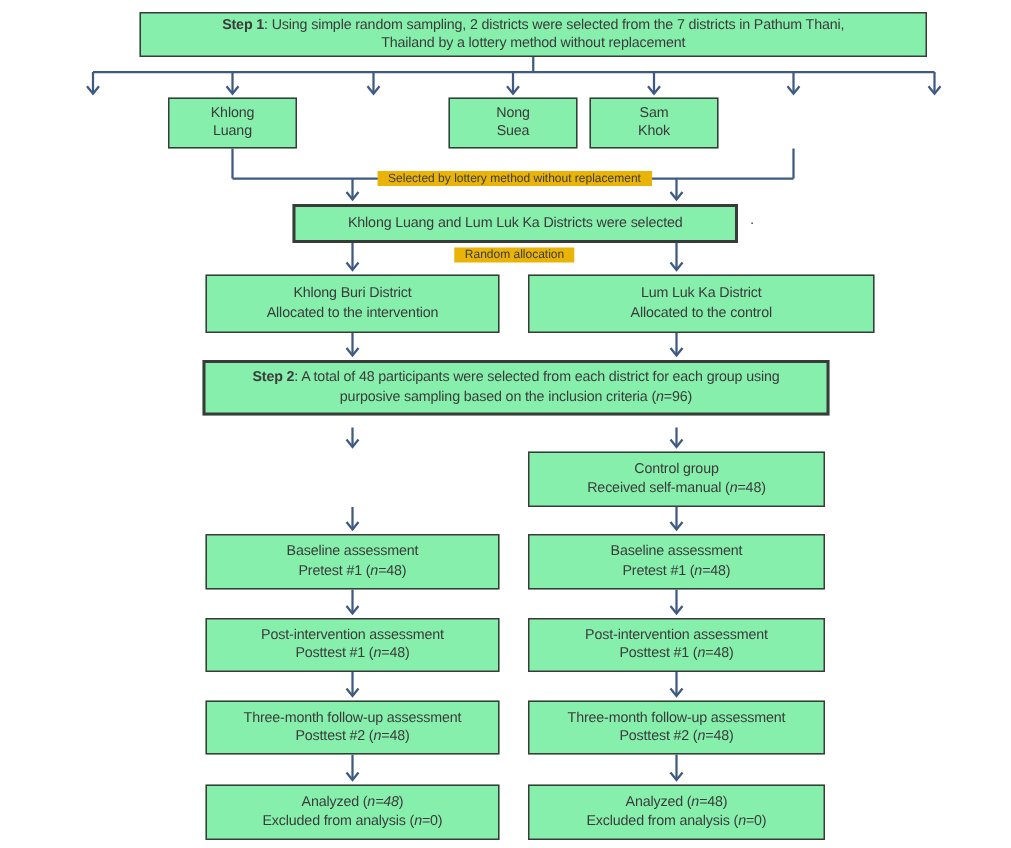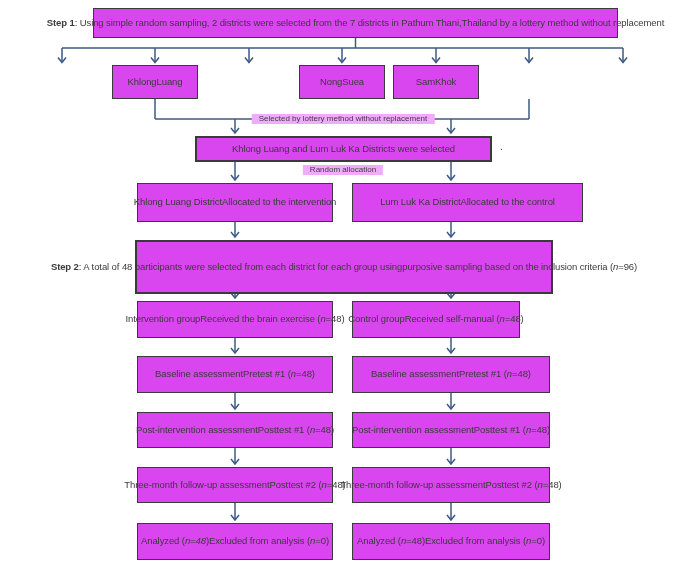--- a/index.html
+++ b/index.html
@@ -1,32 +1,32 @@
 <!DOCTYPE html>
 <html style="--arrow: #3E5A82; --border: #3A3A3A; --text: #3B3B3B; --bg: #FFFFFF;"><head>
 <meta charset="utf-8">
 <style>
   html,body{margin:0;padding:0;background:#fff;}
   .canvas{
     position:relative;width:674px;height:565px;background:var(--bg,#fff);
     font-family:"Liberation Sans",sans-serif;color:var(--text,#3b3b3b);overflow:hidden;
   }
   .box{
-    position:absolute;box-sizing:border-box;background:#d946ef;
+    position:absolute;box-sizing:border-box;background:#86efac;
     border:1.5px solid var(--border,#3a3a3a);
-    display:flex;flex-direction:row;justify-content:center;align-items:center;
+    display:flex;flex-direction:column;justify-content:center;align-items:center;
     text-align:center;font-size:9.5px;line-height:12.5px;letter-spacing:-0.1px;
   }
   .box div{white-space:nowrap;}
   .box .b{font-weight:bold;}
   .box .i{font-style:italic;}
   .thick{border-width:2px;}
   .lbl{
     position:absolute;transform:translate(-50%,-50%);
-    font-size:8px;line-height:10px;background:#f0abfc;padding:0 7px;
+    font-size:8px;line-height:10px;background:#eab308;padding:0 7px;
     white-space:nowrap;color:var(--text,#3b3b3b);z-index:2;
   }
   .period{position:absolute;font-size:10px;color:var(--text,#3b3b3b);}
   svg.connectors{position:absolute;left:0;top:0;z-index:1;}
   svg.connectors path{stroke:var(--arrow,#3E5A82);stroke-width:1.5;fill:none;}
   .box{z-index:2;}
 </style>
 </head>
 <body>
 
@@ -125,38 +125,34 @@
   <div class="lbl" style="left:343px;top:119px">Selected by lottery method without replacement</div>
 
   <div class="box thick" style="left:195px;top:136px;width:297px;height:26px">
       <div><span>Khlong Luang and Lum Luk Ka Districts were selected</span></div>
     </div>
   <div class="period" style="left:500px;top:141px">.</div>
 
   <div class="lbl" style="left:343px;top:170px">Random allocation</div>
 
   <div class="box" style="left:137px;top:183px;width:196px;height:39px">
-      <div><span>Khlong Luang District</span></div>
+      <div><span>Khlong Buri District</span></div>
       <div><span>Allocated to the intervention</span></div>
     </div>
   <div class="box" style="left:352px;top:183px;width:231px;height:39px">
       <div><span>Lum Luk Ka District</span></div>
       <div><span>Allocated to the control</span></div>
     </div>
 
-  <div class="box thick" style="left:135px;top:240px;width:418px;height:54px">
+  <div class="box thick" style="left:135px;top:240px;width:418px;height:37px">
       <div><span class="b">Step 2</span><span>: A total of 48 participants were selected from each district for each group using</span></div>
       <div><span>purposive sampling based on the inclusion criteria (</span><span class="i">n</span><span>=96)</span></div>
     </div>
 
-  <div class="box" style="left:137px;top:301px;width:196px;height:37px">
-      <div><span>Intervention group</span></div>
-      <div><span>Received the brain exercise (</span><span class="i">n</span><span>=48)</span></div>
-    </div>
-  <div class="box" style="left:352px;top:301px;width:168px;height:37px">
+  <div class="box" style="left:352px;top:301px;width:198px;height:37px">
       <div><span>Control group</span></div>
       <div><span>Received self-manual (</span><span class="i">n</span><span>=48)</span></div>
     </div>
 
   <div class="box" style="left:137px;top:356px;width:196px;height:37px">
       <div><span>Baseline assessment</span></div>
       <div><span>Pretest #1 (</span><span class="i">n</span><span>=48)</span></div>
     </div>
   <div class="box" style="left:352px;top:356px;width:198px;height:37px">
       <div><span>Baseline assessment</span></div>

